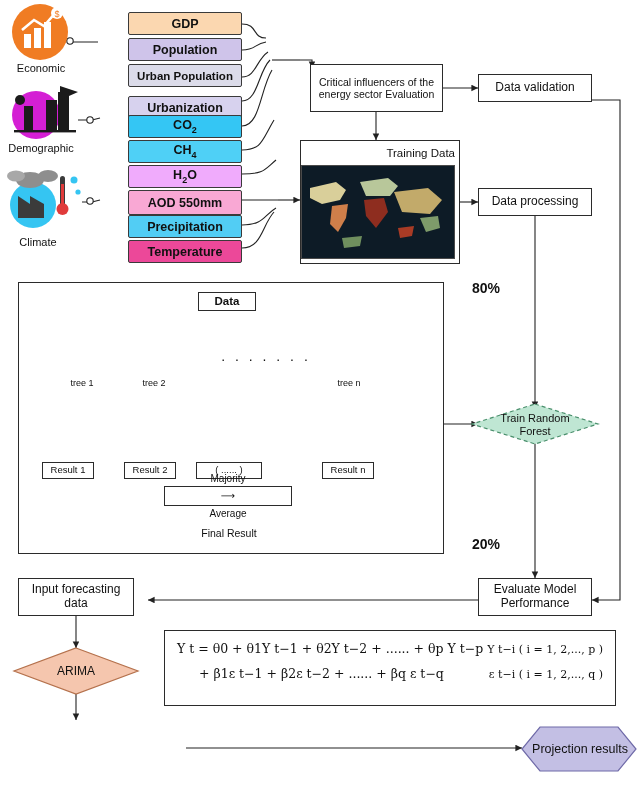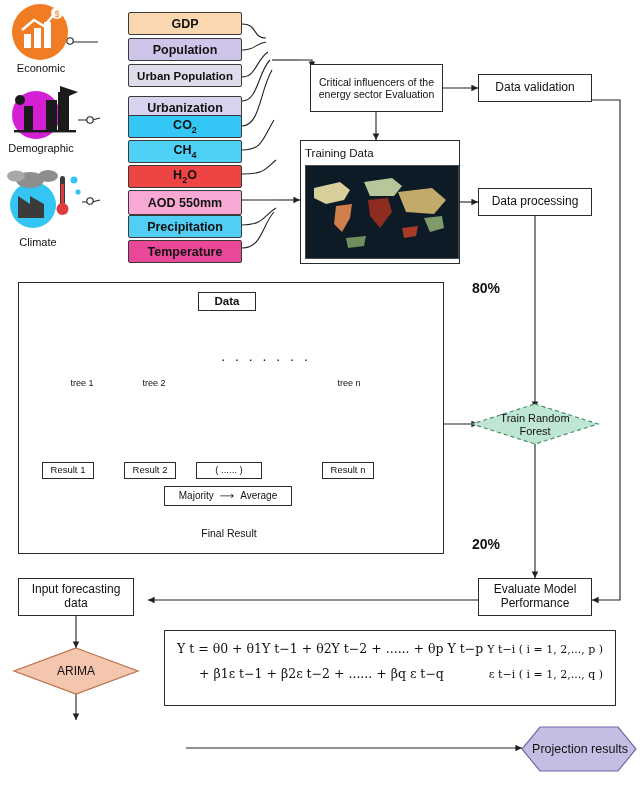--- a/index.html
+++ b/index.html
@@ -39,21 +39,21 @@
   .node-green{fill:#8fd0a4;stroke:#4c8c62;stroke-width:1;}
   .node-grey{fill:#c9c9c9;stroke:#8d8d8d;stroke-width:1;}
   .eqbox{
     border:1px solid #2b2b2b;background:#fff;
     font-family:"DejaVu Serif", serif;
   }
   .eq-line{font-size:12.5px;white-space:nowrap;}
   sub{font-size:9px;}
   .mapbox{
     border:1px solid #2b2b2b;background:#fff;
-    display:flex;flex-direction:column;align-items:flex-start;
+    display:flex;flex-direction:column;align-items:flex-end;
   }
   .mapimg{
     width:152px;height:92px;background:#0e1a24;position:relative;overflow:hidden;
     border:1px solid #4a4a4a;
   }
 </style>
 </head>
 <body>
 
 <div id="root">
@@ -254,21 +254,21 @@
   <div class="abs var" style="left:128px;top:12px;width:114px;height:23px;background:#fbd7b0;">GDP</div>
   <div class="abs var" style="left:128px;top:38px;width:114px;height:23px;background:#cfc4ea;">Population</div>
   <div class="abs var" style="left:128px;top:64px;width:114px;height:23px;background:#dcdcea;font-size:11.5px;">Urban Population</div>
   <div class="abs var" style="left:128px;top:96px;width:114px;height:23px;background:#d7d2ee;">Urbanization</div>
   <div class="abs var" style="left:128px;top:115px;width:114px;height:23px;background:#34c6f4;">
       <span>CO<sub>2</sub></span>
     </div>
   <div class="abs var" style="left:128px;top:140px;width:114px;height:23px;background:#4fd0f6;">
       <span>CH<sub>4</sub></span>
     </div>
-  <div class="abs var" style="left:128px;top:165px;width:114px;height:23px;background:#ef4444;">
+  <div class="abs var" style="left:128px;top:165px;width:114px;height:23px;background:#f0abfc;">
       <span>H<sub>2</sub>O</span>
     </div>
   <div class="abs var" style="left:128px;top:190px;width:114px;height:25px;background:#f9a8d4;">AOD 550mm</div>
   <div class="abs var" style="left:128px;top:215px;width:114px;height:23px;background:#52cdf4;">Precipitation</div>
   <div class="abs var" style="left:128px;top:240px;width:114px;height:23px;background:#ec4899;">Temperature</div>
 
   <div class="abs box" style="left:310px;top:64px;width:133px;height:48px;font-size:10.5px;padding:2px 4px;">Critical influencers of the energy sector Evaluation</div>
 
   <div class="abs box mapbox" style="left:300px;top:140px;width:160px;height:124px;padding:4px;">
     <div style="font-size:11.5px;margin:2px 0 4px 0;">Training Data</div>
@@ -306,21 +306,21 @@
 
   <div class="abs tiny" style="left:62px;top:378px;width:40px;text-align:center;">tree 1</div>
   <div class="abs tiny" style="left:134px;top:378px;width:40px;text-align:center;">tree 2</div>
   <div class="abs tiny" style="left:329px;top:378px;width:40px;text-align:center;">tree n</div>
 
   <div class="abs box" style="left:42px;top:462px;width:52px;height:17px;font-size:9.5px;">Result 1</div>
   <div class="abs box" style="left:124px;top:462px;width:52px;height:17px;font-size:9.5px;">Result 2</div>
   <div class="abs box" style="left:196px;top:462px;width:66px;height:17px;font-size:9.5px;">( ...... )</div>
   <div class="abs box" style="left:322px;top:462px;width:52px;height:17px;font-size:9.5px;">Result n</div>
 
-  <div class="abs box" style="left:164px;top:486px;width:128px;height:20px;font-size:10px;gap:6px;">
+  <div class="abs box" style="left:164px;top:486px;width:128px;height:20px;font-size:10px;gap:6px;flex-direction:column;">
     <span>Majority</span>
     <span>⟶</span>
     <span>Average</span>
   </div>
 
   <div class="abs" style="left:188px;top:524px;width:82px;height:18px;display:flex;align-items:center;justify-content:center;font-size:10.5px;">Final Result</div>
 
   <div class="abs box" style="left:18px;top:578px;width:116px;height:38px;font-size:12px;padding:2px 4px;">Input forecasting data</div>
 
   <div class="abs box" style="left:478px;top:578px;width:114px;height:38px;font-size:12px;padding:2px 4px;">Evaluate Model Performance</div>

